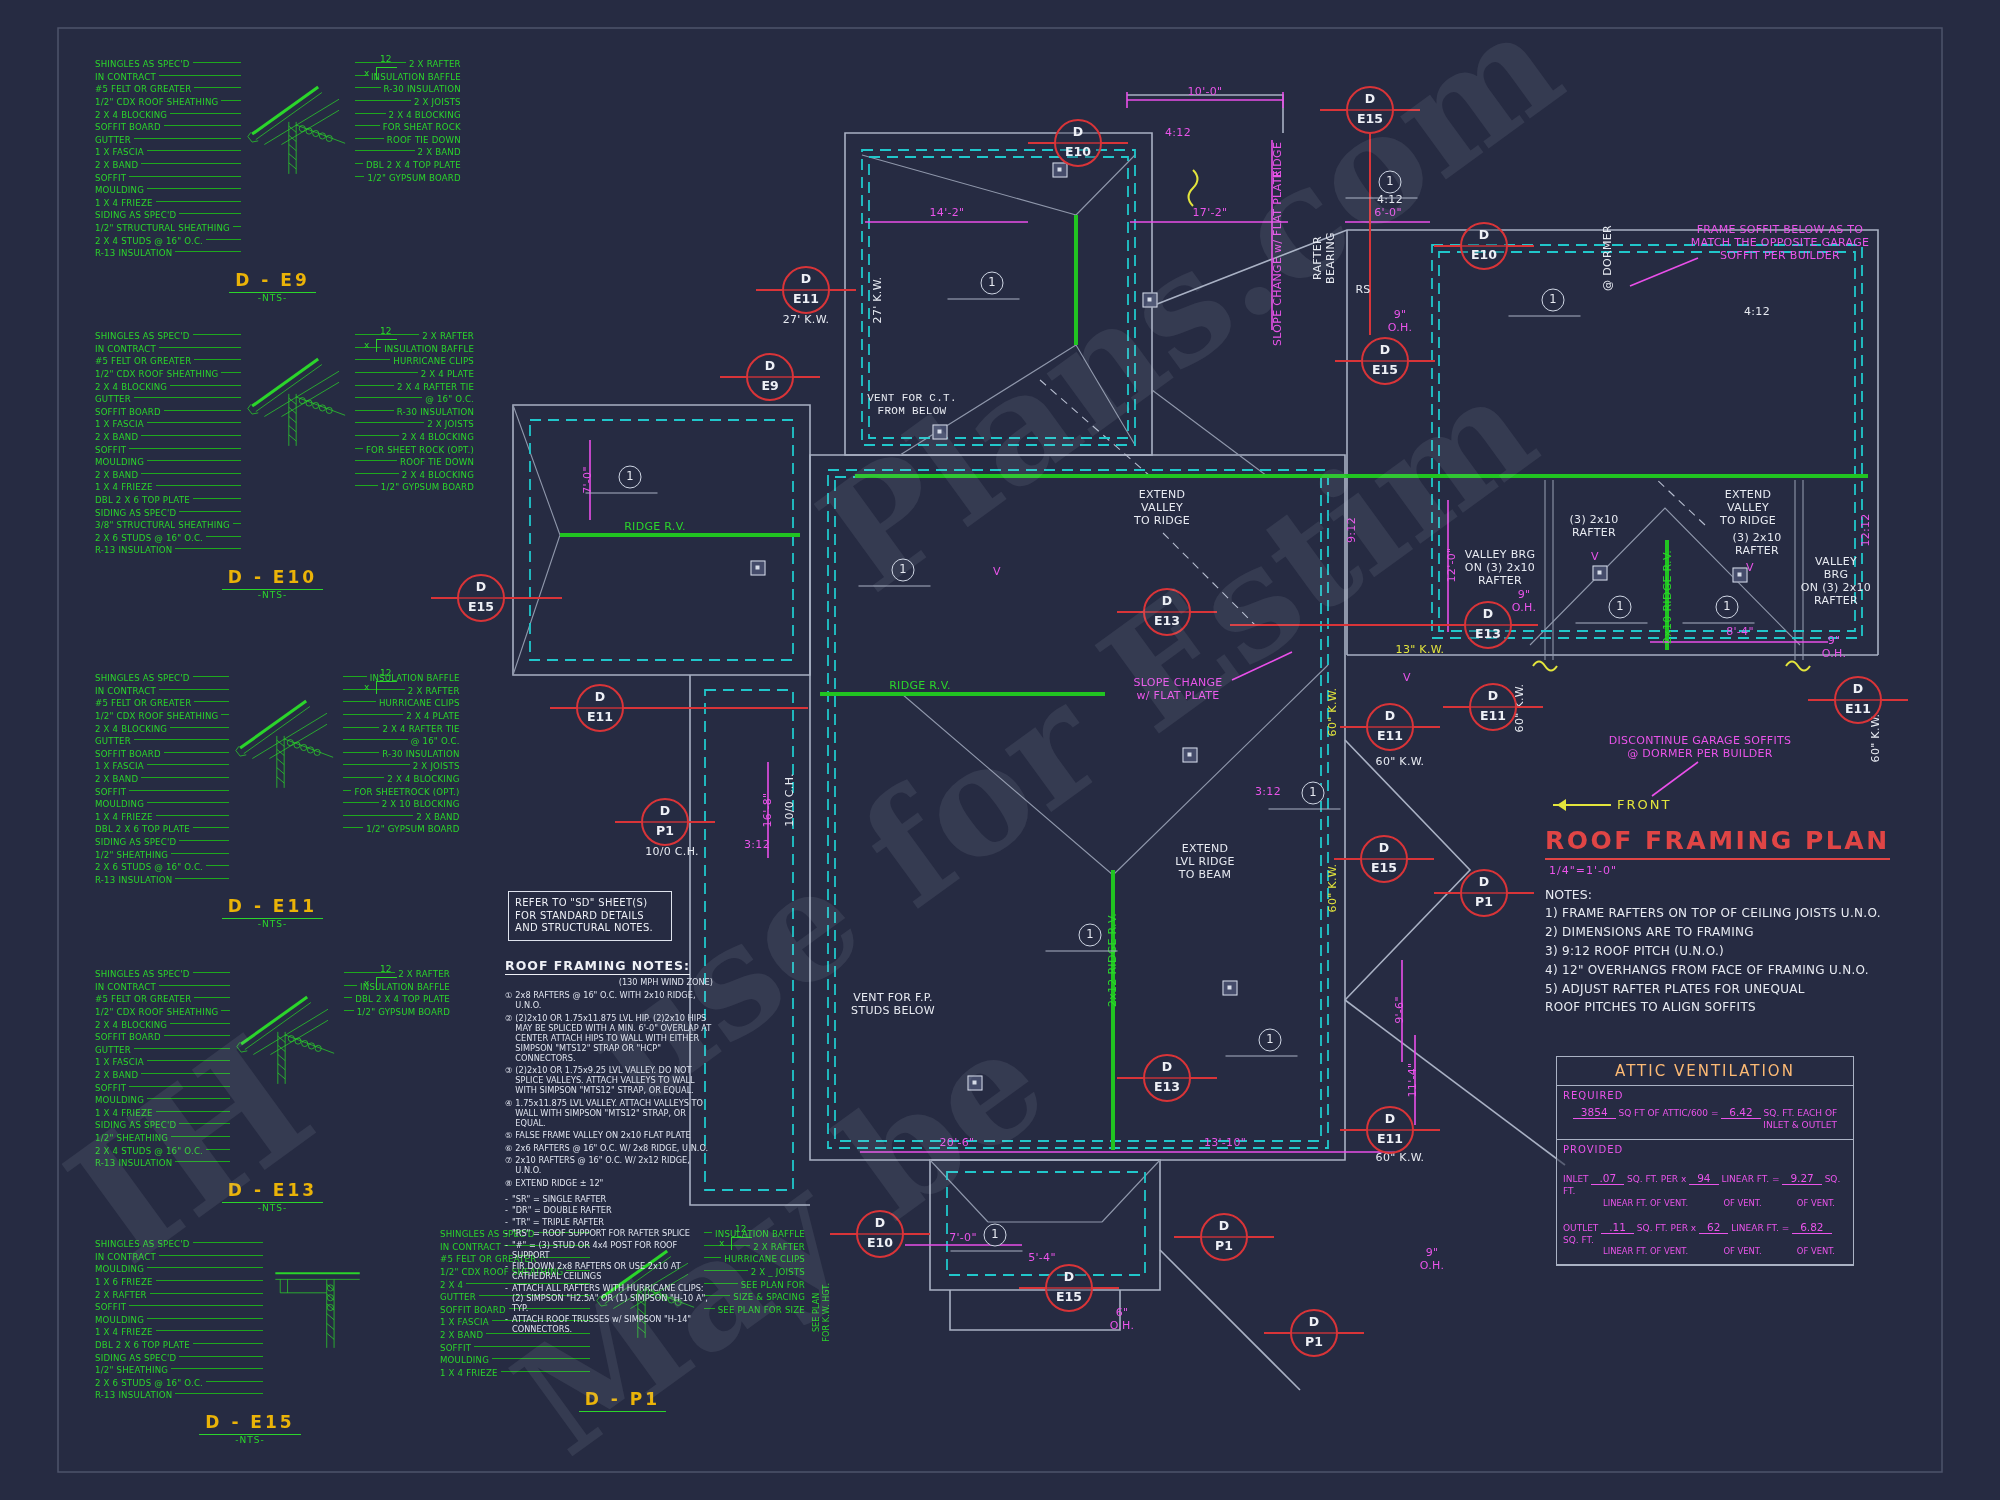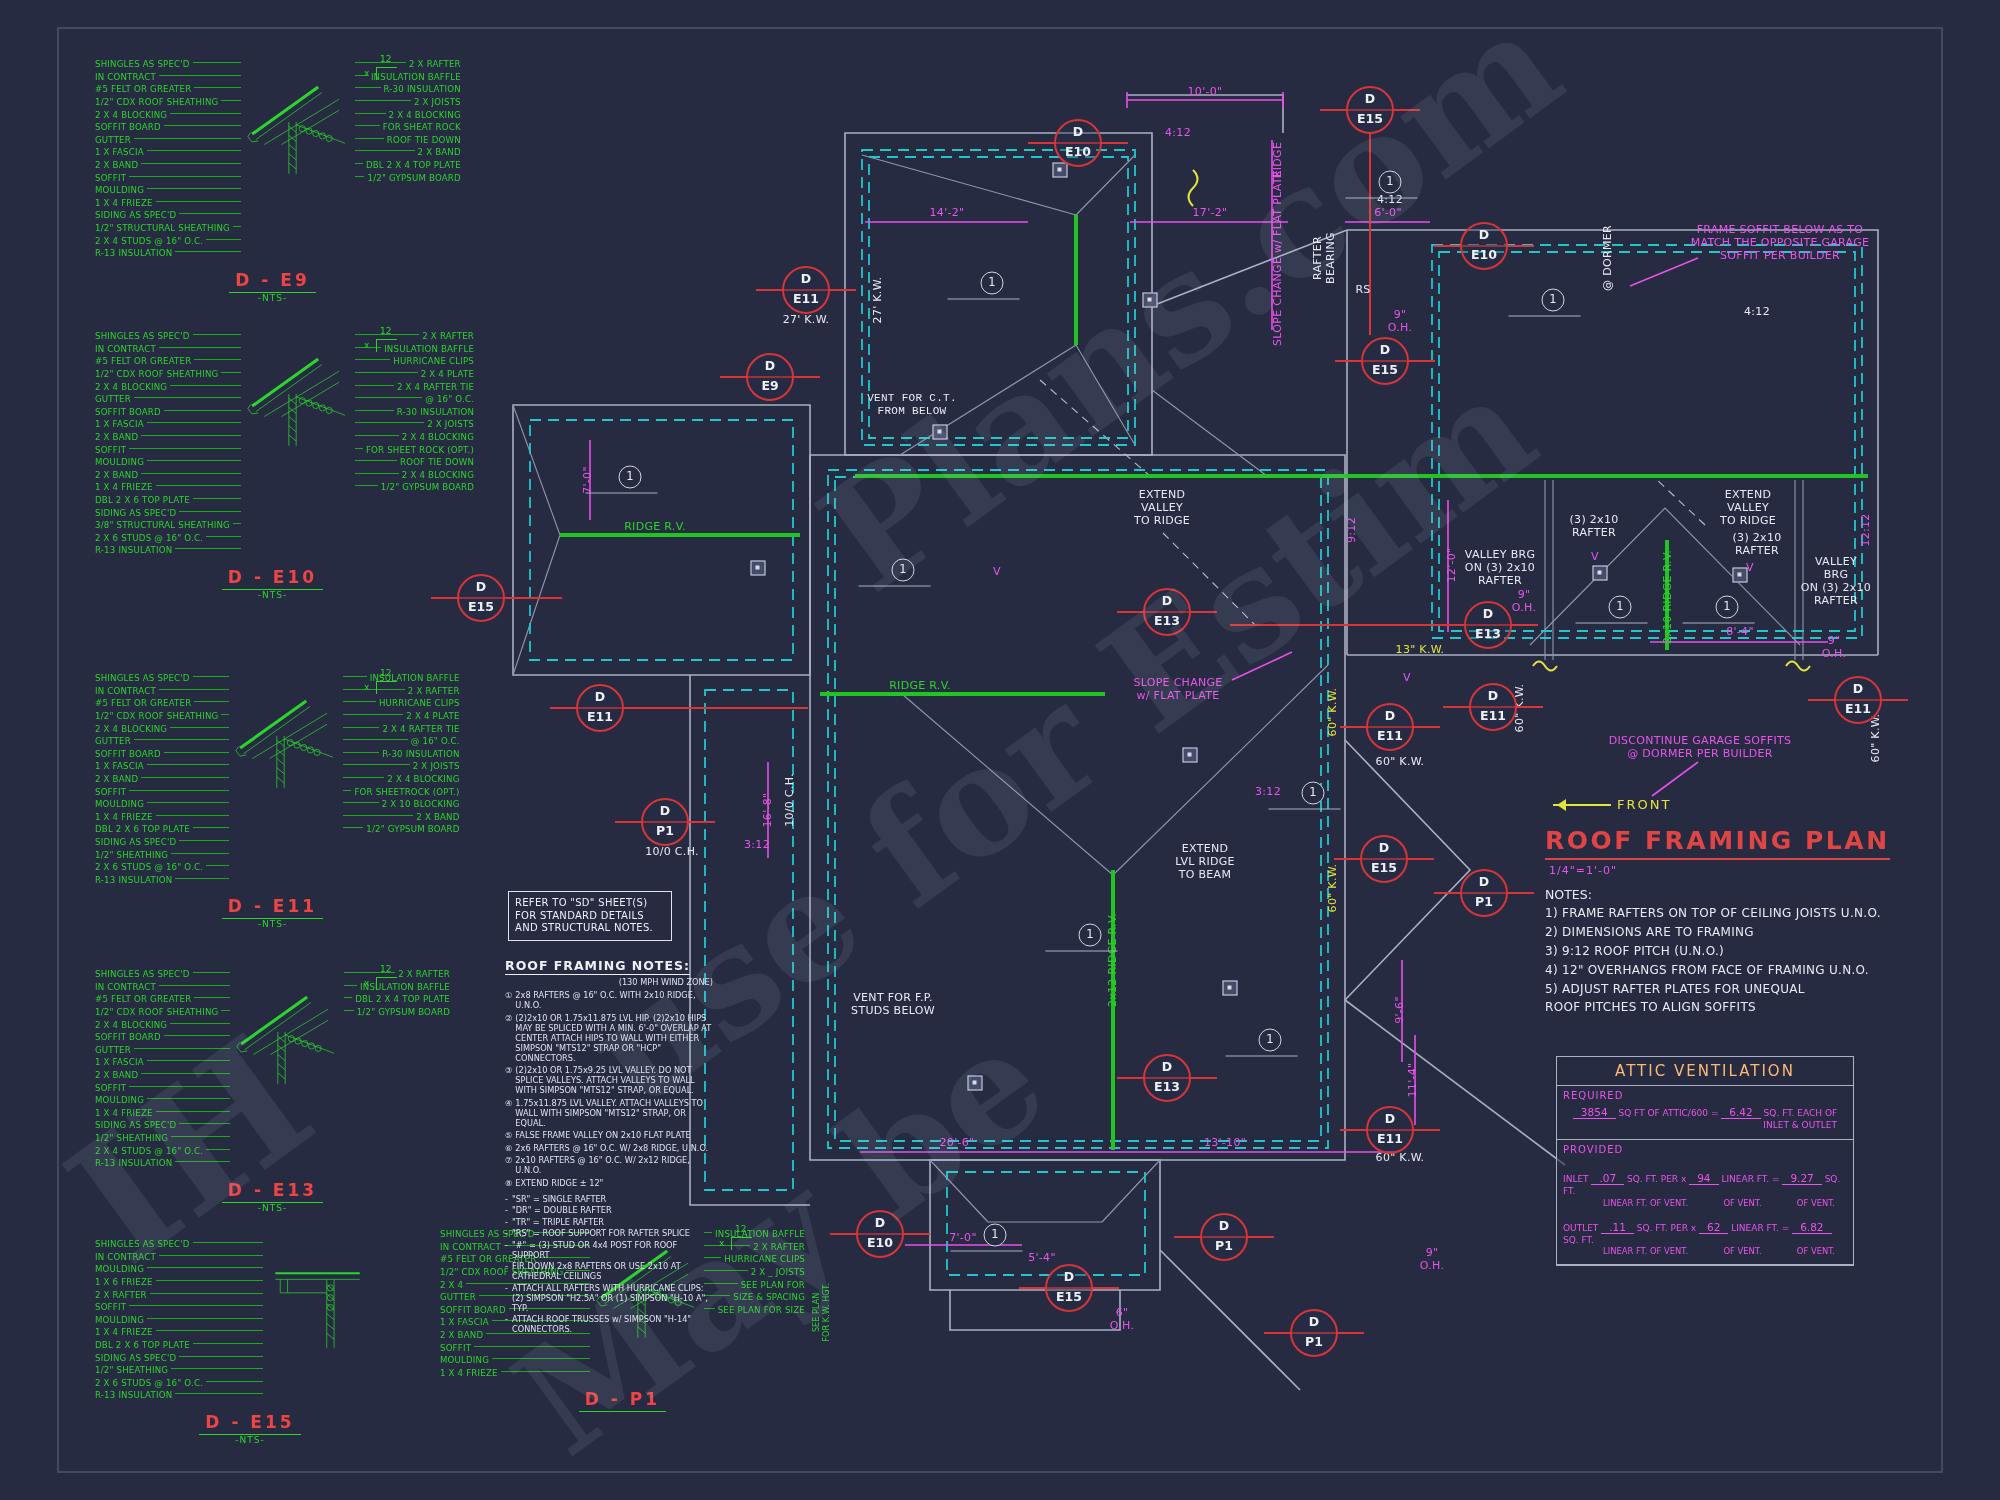--- a/index.html
+++ b/index.html
@@ -42,21 +42,21 @@
   .detail{position:absolute;z-index:3;}
   .d-row{display:flex;align-items:flex-start;}
   .col-l,.col-r{display:flex;flex-direction:column;}
   .col-l{width:46%;}
   .col-r{flex:1;}
   .lrow{display:flex;align-items:center;height:12.6px;font-size:8.6px;color:#2bd52b;letter-spacing:.2px;white-space:nowrap;}
   .lrow .lline{flex:1;border-bottom:1px solid #1ea81e;margin:0 3px 3px 3px;min-width:8px;}
   .lrow.l .ltext{text-align:left}
   .lrow.r .ltext{text-align:left}
   .d-sketch{flex:0 0 auto;margin:4px 2px 0 2px;}
-  .d-title{margin-top:10px;text-align:center;color:#ef4444;font-size:17px;font-weight:bold;letter-spacing:3px;}
+  .d-title{margin-top:10px;text-align:center;color:#eab308;font-size:17px;font-weight:bold;letter-spacing:3px;}
   .d-title .tt{border-bottom:1.6px solid #2bd52b;padding:0 6px 2px 6px;}
   .d-nts{text-align:center;color:#2bd52b;font-size:9px;letter-spacing:1px;margin-top:3px;}
   .pitch{position:absolute;top:0;right:52px;width:34px;height:24px;color:#2bd52b;font-size:9px;}
   .pitch::after{content:"";position:absolute;left:12px;top:9px;width:20px;height:12px;
                 border-left:1.2px solid #2bd52b;border-top:1.2px solid #2bd52b;}
   .pitch .p12{position:absolute;left:16px;top:-4px;}
   .pitch .px{position:absolute;left:0px;top:10px;}
   .sidebar-note{position:absolute;right:-6px;top:55px;color:#2bd52b;font-size:8.2px;white-space:pre-line;
                 transform:rotate(-90deg);transform-origin:top right;text-align:center;}
 

